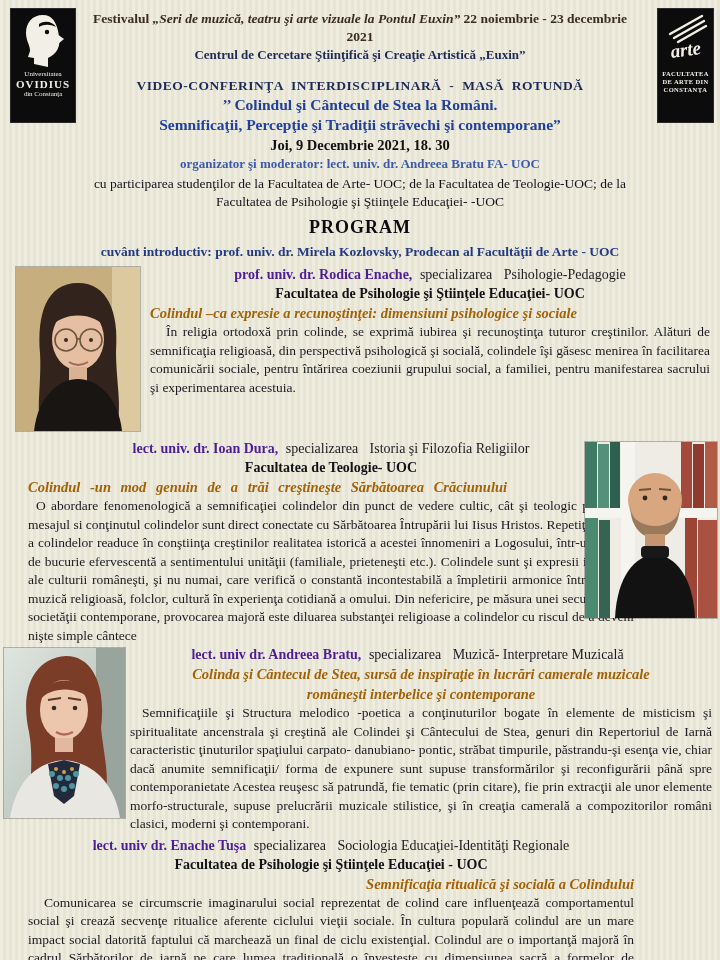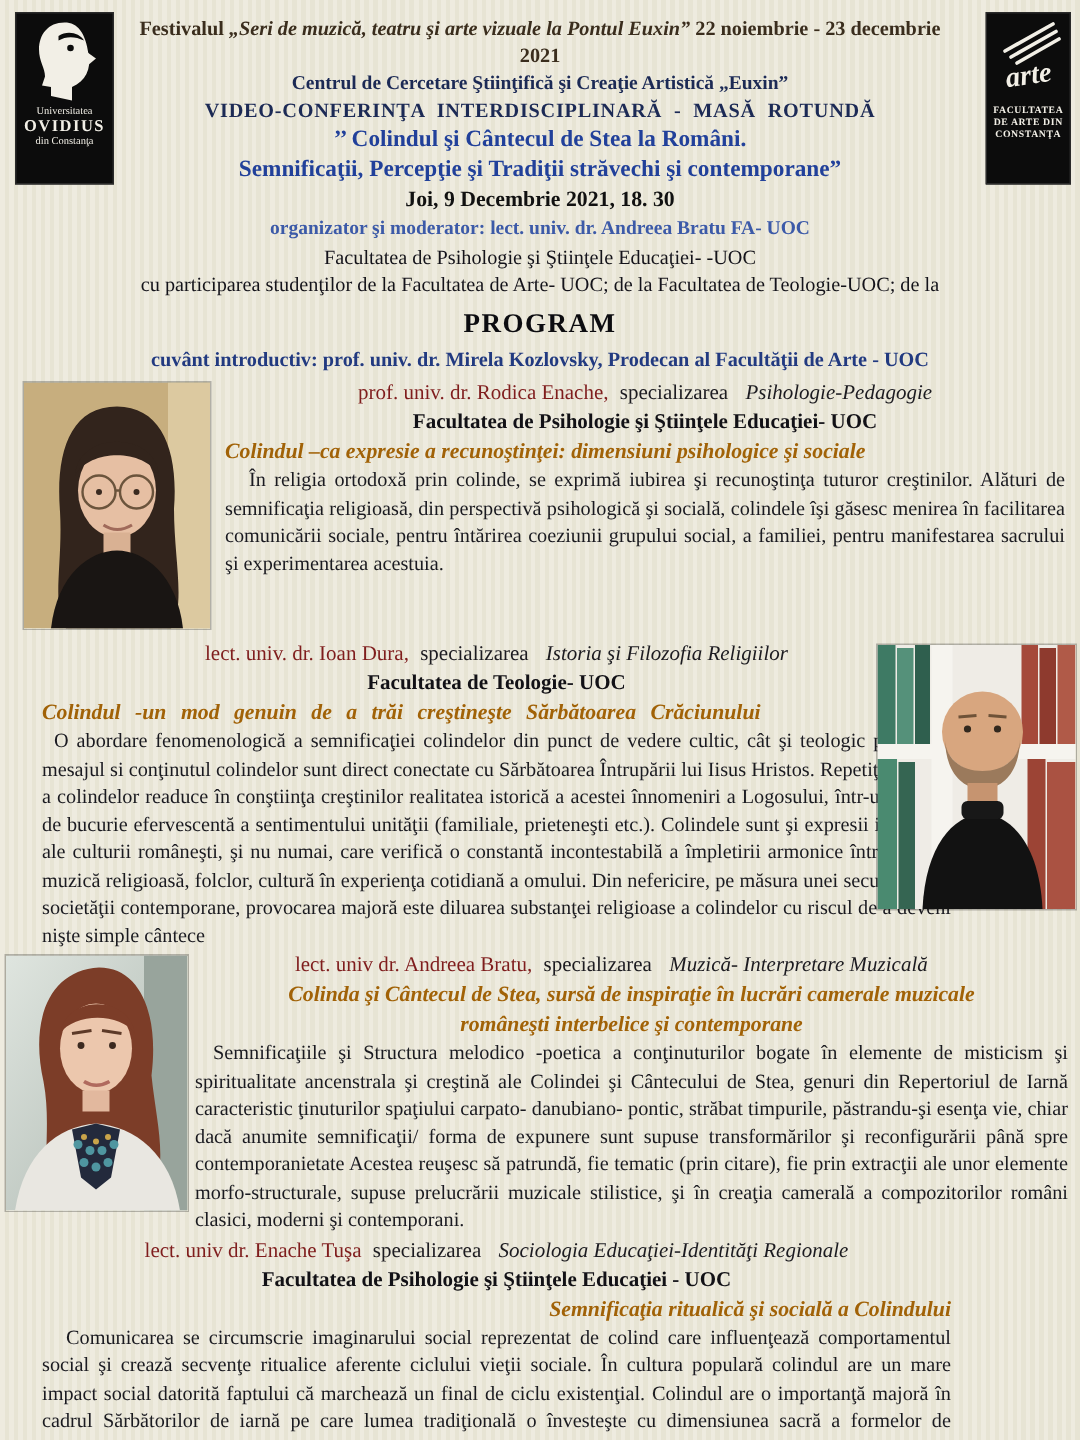--- a/index.html
+++ b/index.html
@@ -22,33 +22,33 @@
   .logo .t2{font-size:11px;line-height:12px;font-weight:bold;letter-spacing:1px;}
   .logo .t3{font-size:7px;line-height:9px;}
   .logo-right .cap{font-size:6.5px;line-height:8px;font-weight:bold;letter-spacing:.4px;}
   .logo-right .caps-block{margin-top:6px;}
 
   
   .header{padding:10px 86px 0 86px;text-align:center;}
   .h-line1{font-size:13.5px;line-height:18px;color:#3a2d1d;font-weight:bold;}
   .h-line1 .q{font-style:italic;}
   .h-line2{font-size:13px;line-height:18px;color:#1c2a55;font-weight:bold;}
-  .h-line3{font-size:13.5px;line-height:19px;color:#1c2a55;font-weight:bold;letter-spacing:.5px;word-spacing:4px;}
+  .h-line3{font-size:13.5px;line-height:19px;color:#1c2a55;font-weight:bold;letter-spacing:.5px;word-spacing:4px;margin-top:12px;}
   .h-title{font-size:15.5px;line-height:20px;color:#21409a;font-weight:bold;}
   .h-date{font-size:14.5px;line-height:20px;color:#111;font-weight:bold;}
   .h-org{font-size:13px;line-height:18px;color:#3c5aa8;font-weight:bold;text-align:center;}
   .participation{text-align:center;font-size:13.5px;line-height:18px;color:#14131a;padding:2px 30px 0 30px;}
   .program-title{text-align:center;font-size:18px;line-height:31px;font-weight:bold;color:#0c0c10;letter-spacing:1px;margin-top:1px;}
   .intro{text-align:center;font-size:13.5px;line-height:18px;font-weight:bold;color:#223a80;}
 
   
   .name-line{text-align:center;font-size:14px;line-height:19px;}
-  .name-line .nm{font-weight:normal;color:#7f1d1d;margin-top:34px;}
+  .name-line .nm{font-weight:bold;color:#4c1d95;margin-top:34px;}
   .name-line .sp-label{color:#1c1b20;margin:16px 4px;}
-  .name-line .sp{font-style:italic;margin-left:4px;}
+  .name-line .sp{margin-left:4px;}
   .faculty{text-align:center;font-size:14px;line-height:19px;font-weight:bold;color:#121116;}
   .sec-title{font-size:14.5px;line-height:20px;font-weight:bold;font-style:italic;color:#a16207;}
   .abstract{font-size:13.5px;line-height:18.5px;text-align:justify;color:#1a1a20;}
   .abstract .ind{display:inline-block;width:16px;}
   .photo{position:absolute;box-shadow:0 0 0 1px rgba(0,0,0,.25);}
   .photo svg{display:block;}
 
   .sec1{position:relative;margin:4px 10px 0 150px;min-height:166px;}
   .sec1 .photo1{left:-134px;top:2px;width:124px;height:164px;}
   .sec1 .sec-title{text-align:left;}
@@ -110,22 +110,22 @@
       <span>22 noiembrie - 23 decembrie  2021</span>
     </div>
     <div class="h-line2">Centrul de Cercetare Ştiinţifică şi Creaţie Artistică „Euxin”</div>
     <div class="h-line3">VIDEO-CONFERINŢA  INTERDISCIPLINARĂ   -  MASĂ  ROTUNDĂ</div>
     <div class="h-title">’’ Colindul şi Cântecul de Stea la Români.</div>
     <div class="h-title">Semnificaţii, Percepţie şi Tradiţii străvechi şi contemporane”</div>
     <div class="h-date">Joi, 9 Decembrie 2021, 18. 30</div>
     <div class="h-org">organizator  şi moderator: lect. univ. dr. Andreea Bratu  FA- UOC</div>
   </div>
   <div class="participation">
+    <div>cu participarea  studenţilor   de la  Facultatea de Arte- UOC; de la Facultatea de Teologie-UOC;  de la</div>
     <div>Facultatea de Psihologie  şi  Ştiinţele  Educaţiei-  -UOC</div>
-    <div>cu participarea  studenţilor   de la  Facultatea de Arte- UOC; de la Facultatea de Teologie-UOC;  de la</div>
   </div>
   <div class="program-title">PROGRAM</div>
   <div class="intro">cuvânt introductiv: prof. univ. dr.  Mirela Kozlovsky,  Prodecan al Facultăţii de Arte - UOC</div>
 
   <div class="sec1">
     <div class="photo photo1">
       <svg width="124" height="164" viewBox="0 0 124 164">
         <rect width="124" height="164" fill="#c7ae7e"></rect>
         <rect x="96" width="28" height="164" fill="#dcc9a0"></rect>
         <path d="M62 16 C30 16 21 48 24 86 C26 120 18 150 28 164 L98 164 C108 148 100 118 100 84 C103 46 92 16 62 16Z" fill="#32241c"></path>

